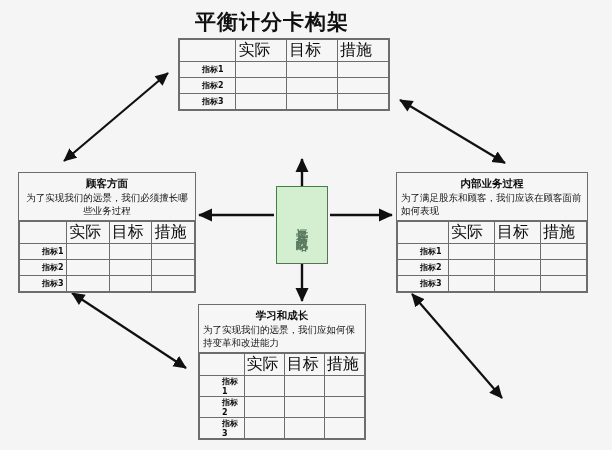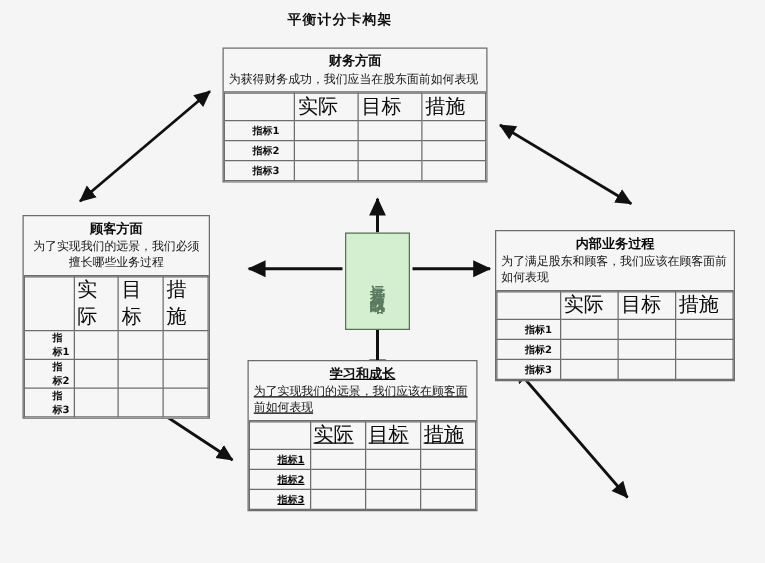--- a/index.html
+++ b/index.html
@@ -26,21 +26,21 @@
     height: 450px;
     pointer-events: none;
   }
 
   .diagram-title {
     position: absolute;
     left: 0;
     top: 8px;
     width: 544px;
     text-align: center;
-    font-size: 11px;
+    font-size: 21px;
     font-weight: bold;
     color: #101010;
     letter-spacing: 1px;
   }
 
   .persp-box {
     position: absolute;
     background: #f6f6f6;
     border: 1px solid #6d6d6d;
     box-sizing: border-box;
@@ -166,24 +166,20 @@
     <g>
       <line x1="502" y1="398" x2="412" y2="294" stroke="#101010" stroke-width="2.2" marker-start="url(#ah-start)" marker-end="url(#ah)"></line>
     </g>
   </svg>
 
   <div class="center-box">
     <div class="center-text">远景与战略</div>
   </div>
 
   <div class="persp-box" style="left:178px; top:38px; width:212px;">
-    <div class="persp-head">
-      <div class="persp-title">财务方面</div>
-      <div class="persp-desc">为获得财务成功，我们应当在股东面前如何表现</div>
-    </div>
     <table class="persp-table">
       <colgroup>
           <col class="c-label">
           <col class="c-data">
           <col class="c-data">
           <col class="c-data">
         </colgroup>
       <thead>
         <tr>
           <th></th>
@@ -208,21 +204,21 @@
         <tr>
           <td class="rowhead">指标3</td>
           <td></td>
           <td></td>
           <td></td>
         </tr>
       </tbody>
     </table>
   </div>
 
-  <div class="persp-box" style="left:18px; top:172px; width:150px;">
+  <div class="persp-box" style="left:18px; top:172px; width:178px;">
     <div class="persp-head">
       <div class="persp-title">顾客方面</div>
       <div class="persp-desc centered">为了实现我们的远景，我们必须擅长哪些业务过程</div>
     </div>
     <table class="persp-table">
       <colgroup>
           <col class="c-label">
           <col class="c-data">
           <col class="c-data">
           <col class="c-data">
@@ -251,21 +247,21 @@
         <tr>
           <td class="rowhead">指标3</td>
           <td></td>
           <td></td>
           <td></td>
         </tr>
       </tbody>
     </table>
   </div>
 
-  <div class="persp-box" style="left:396px; top:184px; width:192px;">
+  <div class="persp-box" style="left:396px; top:172px; width:192px;">
     <div class="persp-head">
       <div class="persp-title">内部业务过程</div>
       <div class="persp-desc">为了满足股东和顾客，我们应该在顾客面前如何表现</div>
     </div>
     <table class="persp-table">
       <colgroup>
           <col class="c-label">
           <col class="c-data">
           <col class="c-data">
           <col class="c-data">
@@ -294,24 +290,24 @@
         <tr>
           <td class="rowhead">指标3</td>
           <td></td>
           <td></td>
           <td></td>
         </tr>
       </tbody>
     </table>
   </div>
 
-  <div class="persp-box" style="left:198px; top:288px; width:184px;text-decoration:underline;">
+  <div class="persp-box" style="left:198px; top:304px; width:168px;">
     <div class="persp-head">
       <div class="persp-title">学习和成长</div>
-      <div class="persp-desc">为了实现我们的远景，我们应该在顾客面前如何表现</div>
+      <div class="persp-desc">为了实现我们的远景，我们应如何保持变革和改进能力</div>
     </div>
     <table class="persp-table">
       <colgroup>
           <col class="c-label">
           <col class="c-data">
           <col class="c-data">
           <col class="c-data">
         </colgroup>
       <thead>
         <tr>

